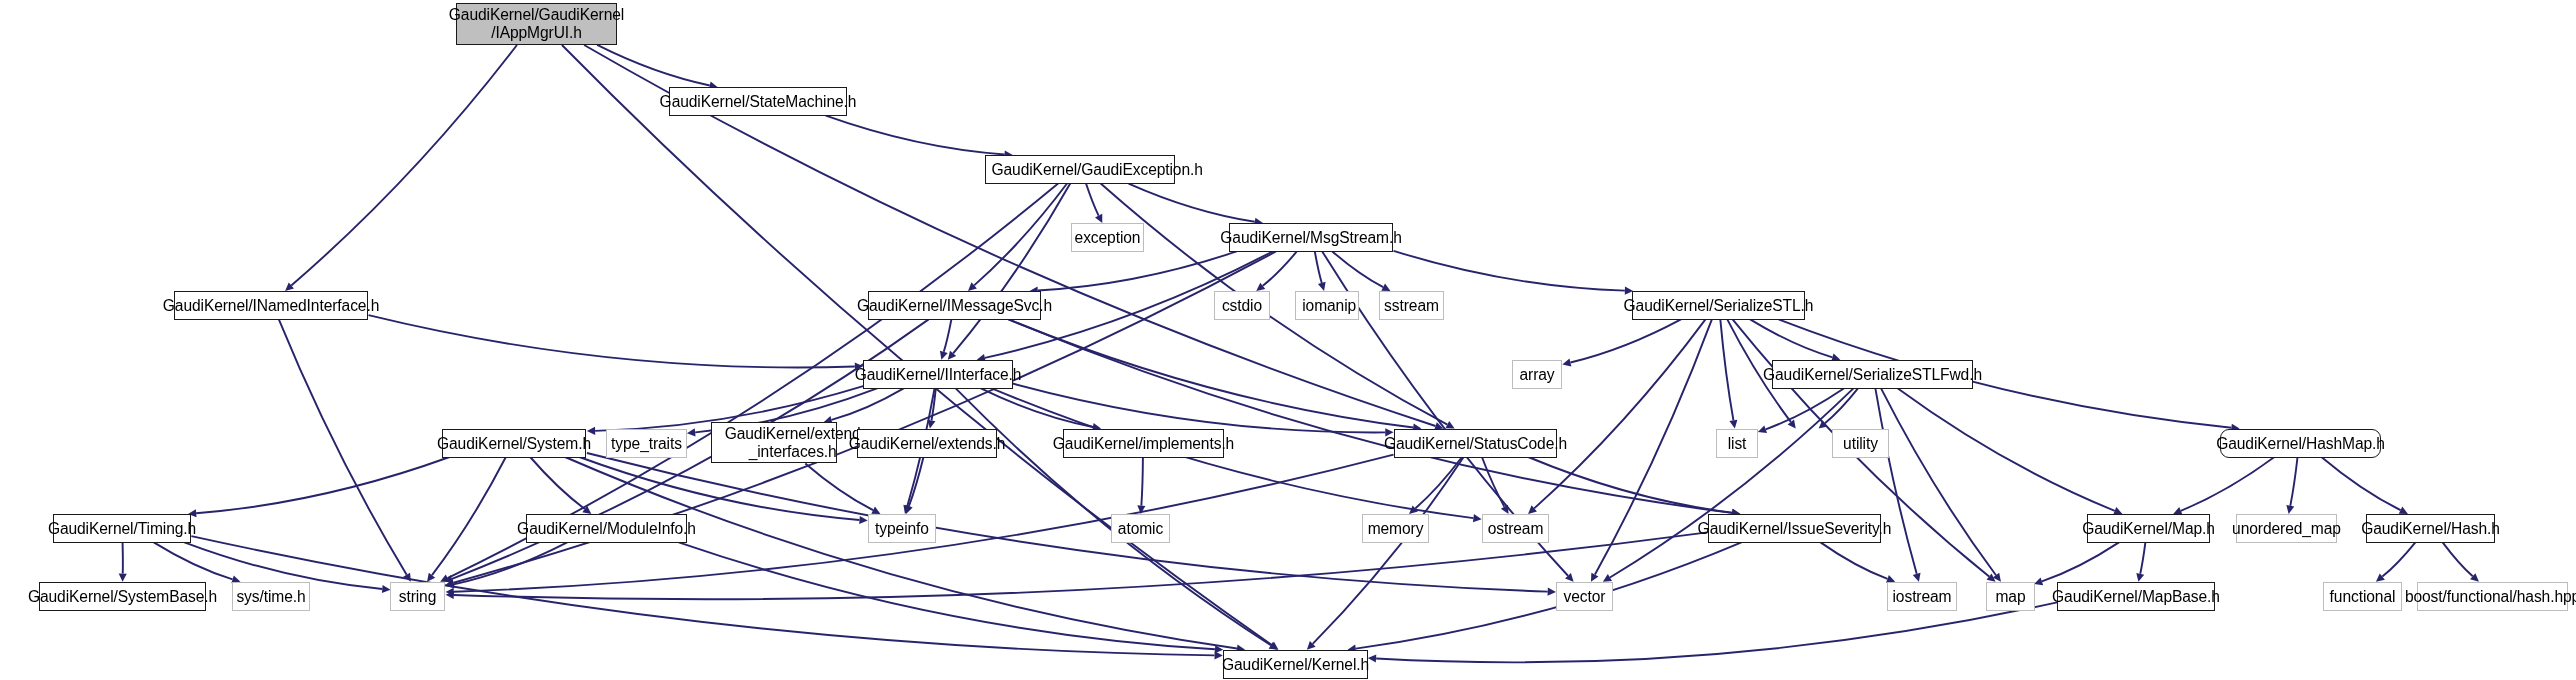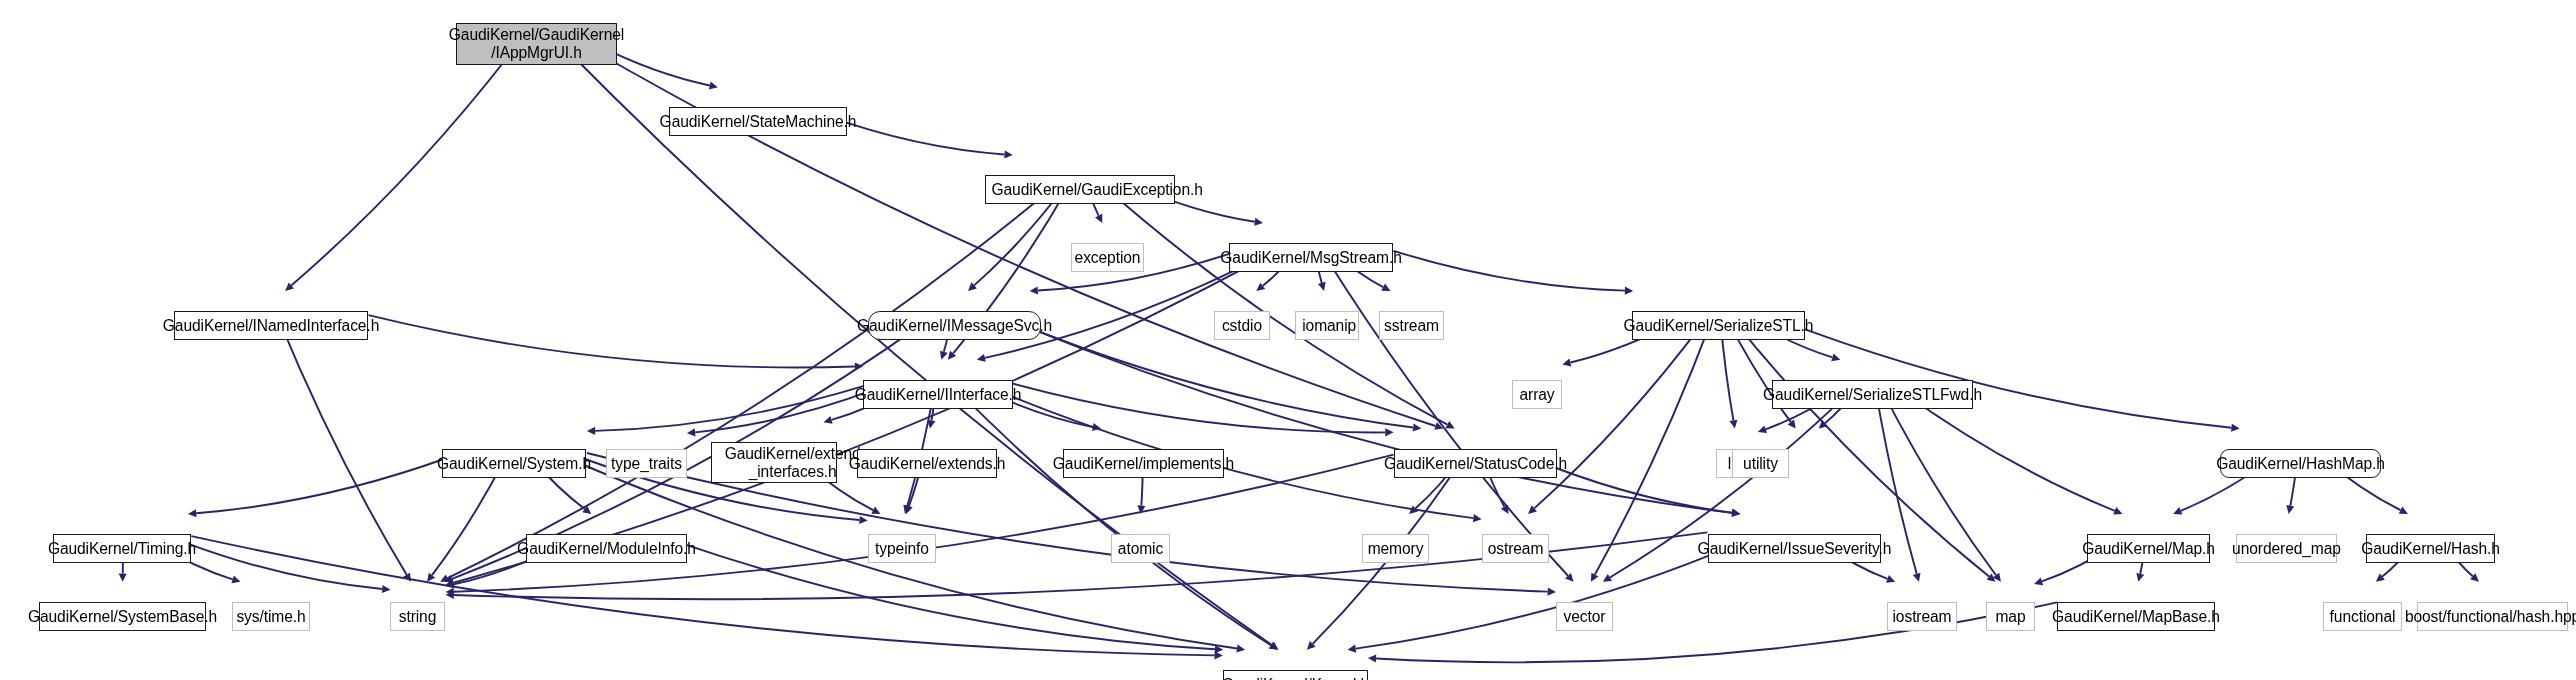--- a/index.html
+++ b/index.html
@@ -22,21 +22,20 @@
     width: 2576px;
     height: 680px;
     pointer-events: none;
   }
   #node-layer {
     position: absolute;
     left: 0;
     top: 0;
     width: 2576px;
     height: 588px;
-    margin-top: 20px;
   }
   .node {
     position: absolute;
     box-sizing: border-box;
     display: flex;
     align-items: center;
     justify-content: center;
     text-align: center;
     line-height: 1.12;
     color: #000000;
@@ -232,34 +231,34 @@
       <div class="node root" style="left: 456px; top: 2.8px; width: 161px; height: 42px; border-color: rgb(26, 26, 26);">GaudiKernel/GaudiKernel
 /IAppMgrUI.h</div>
       <div class="node internal" style="left: 669px; top: 87px; width: 178px; height: 28.5px;">GaudiKernel/StateMachine.h</div>
       <div class="node internal" style="left: 985px; top: 155px; width: 190px; height: 28.5px; padding-left: 38px;">GaudiKernel/GaudiException.h</div>
       <div class="node external" style="left: 1071px; top: 223px; width: 73px; height: 28.5px;">exception</div>
       <div class="node internal" style="left: 1229px; top: 223px; width: 164px; height: 28.5px;">GaudiKernel/MsgStream.h</div>
       <div class="node external" style="left: 1214px; top: 291px; width: 56px; height: 28.5px;">cstdio</div>
       <div class="node external" style="left: 1295px; top: 291px; width: 64px; height: 28.5px; padding-left: 8px;">iomanip</div>
       <div class="node external" style="left: 1379px; top: 291px; width: 65px; height: 28.5px;">sstream</div>
       <div class="node internal" style="left: 174px; top: 291px; width: 194px; height: 28.5px;">GaudiKernel/INamedInterface.h</div>
-      <div class="node internal" style="left: 868px; top: 291px; width: 173px; height: 28.5px; border-radius: 12px;">GaudiKernel/IMessageSvc.h</div>
+      <div class="node internal" style="left: 868px; top: 291px; width: 173px; height: 28.5px;">GaudiKernel/IMessageSvc.h</div>
       <div class="node internal" style="left: 1632px; top: 291px; width: 173px; height: 28.5px;">GaudiKernel/SerializeSTL.h</div>
       <div class="node external" style="left: 1512px; top: 360px; width: 50px; height: 28.5px;">array</div>
       <div class="node internal" style="left: 1772px; top: 360px; width: 201px; height: 28.5px;">GaudiKernel/SerializeSTLFwd.h</div>
       <div class="node internal" style="left: 863px; top: 360px; width: 150px; height: 28.5px;">GaudiKernel/IInterface.h</div>
       <div class="node internal" style="left: 442px; top: 429px; width: 144px; height: 28.5px;">GaudiKernel/System.h</div>
       <div class="node external" style="left: 606px; top: 429px; width: 81px; height: 28.5px;">type_traits</div>
       <div class="node internal" style="left: 711px; top: 422px; width: 126px; height: 41px; padding-left: 41px;">GaudiKernel/extend
 _interfaces.h</div>
       <div class="node internal" style="left: 857px; top: 429px; width: 140px; height: 28.5px;">GaudiKernel/extends.h</div>
       <div class="node internal" style="left: 1063px; top: 429px; width: 161px; height: 28.5px;">GaudiKernel/implements.h</div>
       <div class="node internal" style="left: 1394px; top: 429px; width: 163px; height: 28.5px;">GaudiKernel/StatusCode.h</div>
       <div class="node external" style="left: 1716px; top: 429px; width: 42px; height: 28.5px;">list</div>
-      <div class="node external" style="left: 1732px; top: 429px; width: 57px; height: 28.5px;">utility</div>
+      <div class="node external" style="left: 1832px; top: 429px; width: 57px; height: 28.5px;">utility</div>
       <div class="node internal" style="left: 2220px; top: 429px; width: 161px; height: 28.5px; border-radius: 9px;">GaudiKernel/HashMap.h</div>
       <div class="node internal" style="left: 53px; top: 514px; width: 138px; height: 28.5px;">GaudiKernel/Timing.h</div>
       <div class="node internal" style="left: 526px; top: 514px; width: 161px; height: 28.5px;">GaudiKernel/ModuleInfo.h</div>
       <div class="node external" style="left: 868px; top: 514px; width: 68px; height: 28.5px;">typeinfo</div>
       <div class="node external" style="left: 1111px; top: 514px; width: 59px; height: 28.5px;">atomic</div>
       <div class="node external" style="left: 1362px; top: 514px; width: 67px; height: 28.5px;">memory</div>
       <div class="node external" style="left: 1482px; top: 514px; width: 67px; height: 28.5px;">ostream</div>
       <div class="node internal" style="left: 1708px; top: 514px; width: 173px; height: 28.5px;">GaudiKernel/IssueSeverity.h</div>
       <div class="node internal" style="left: 2087px; top: 514px; width: 123px; height: 28.5px;">GaudiKernel/Map.h</div>
       <div class="node external" style="left: 2236px; top: 514px; width: 101px; height: 28.5px;">unordered_map</div>

